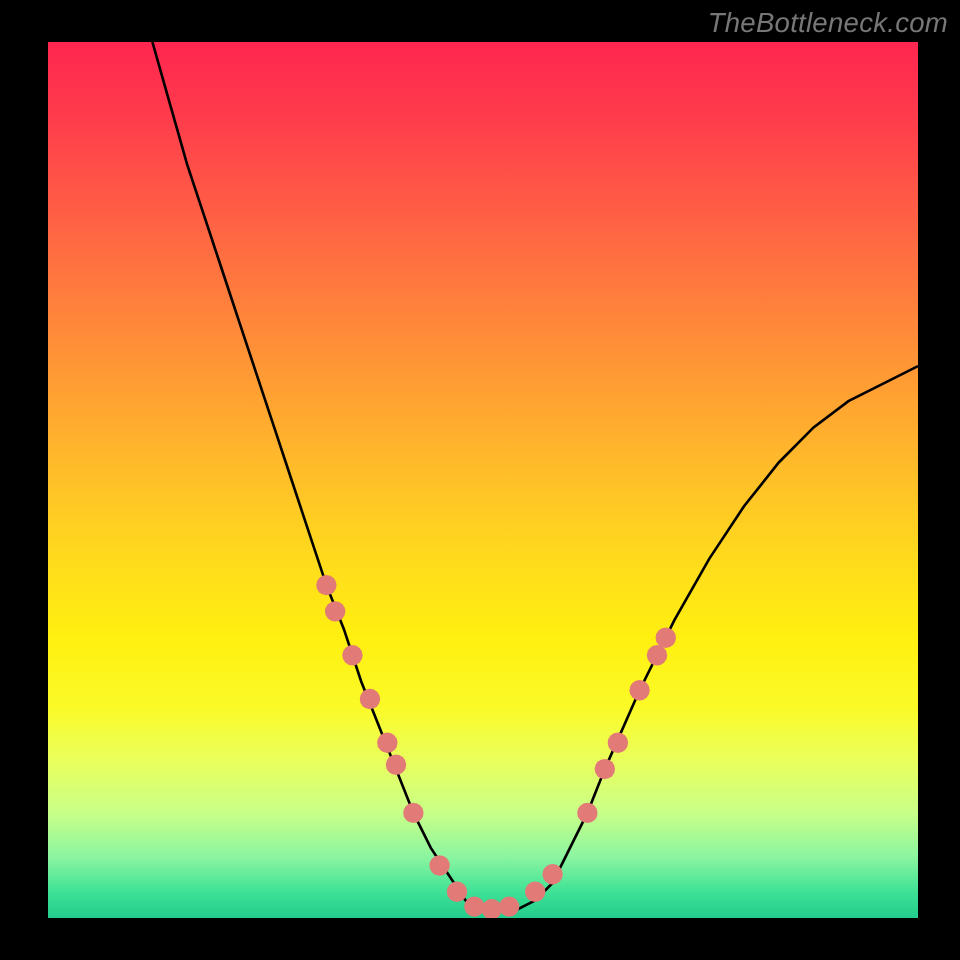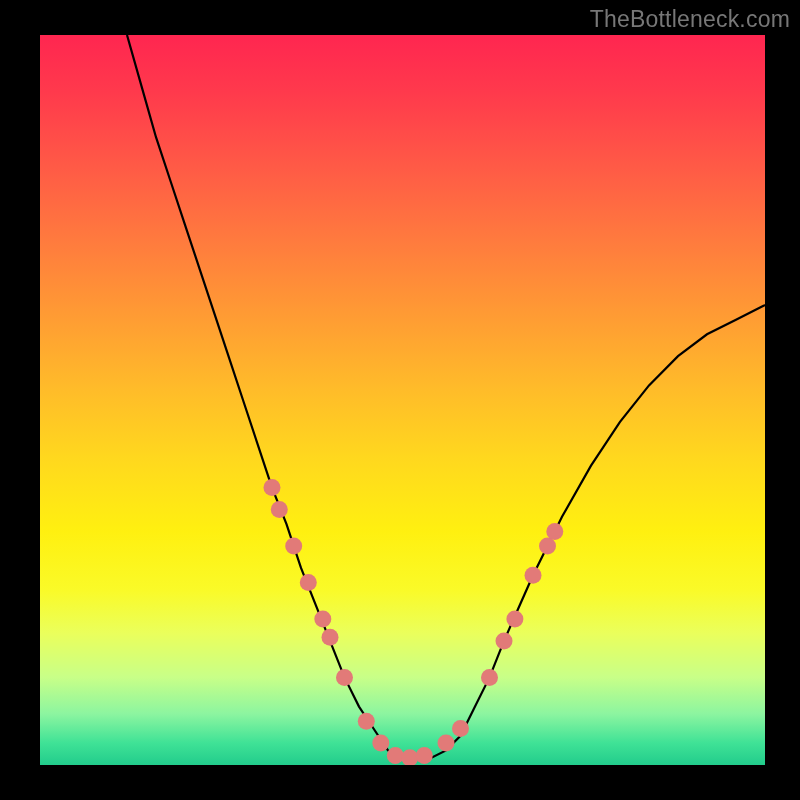--- a/index.html
+++ b/index.html
@@ -9,20 +9,21 @@
     height: 800px;
     background: #000;
     font-family: Arial, Helvetica, sans-serif;
     overflow: hidden;
   }
   .frame {
     position: absolute;
     left: 0; top: 0;
     width: 800px; height: 800px;
     background: #000;
+    font-style: italic;
   }
   .plot {
     position: absolute;
     left: 40px; top: 35px;
     width: 725px; height: 730px;
     background: linear-gradient(to bottom,
       #ff2650 0%,
       #ff3a4c 8%,
       #ff5a46 18%,
       #ff7a3e 28%,

